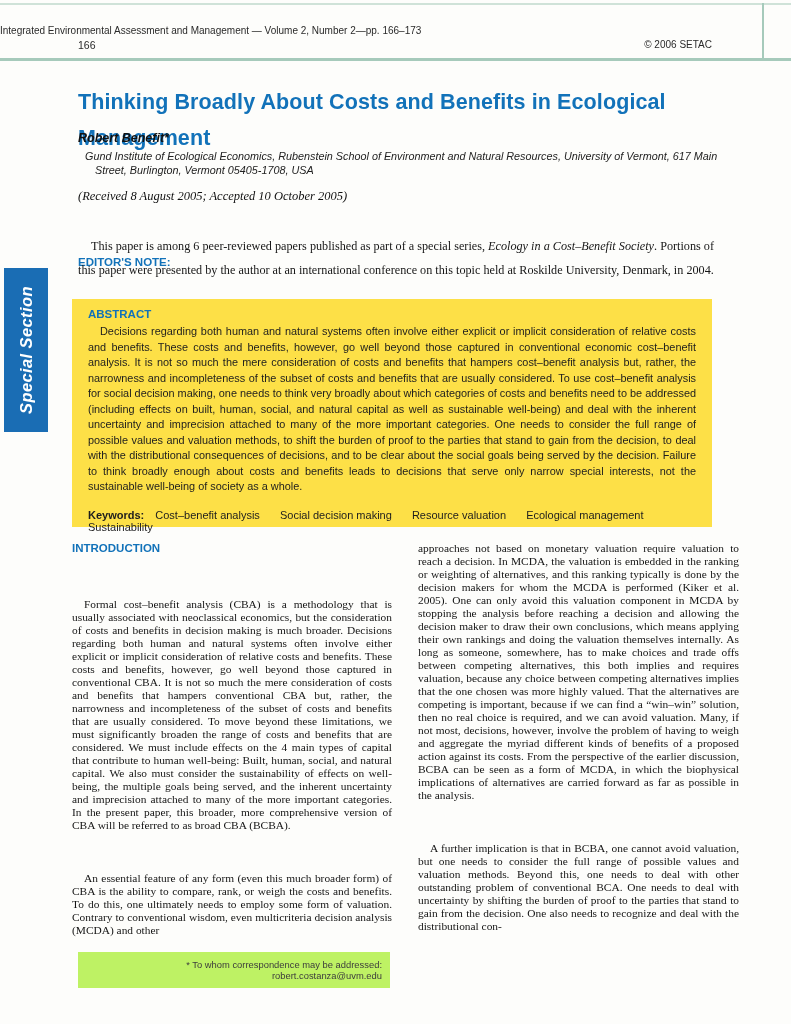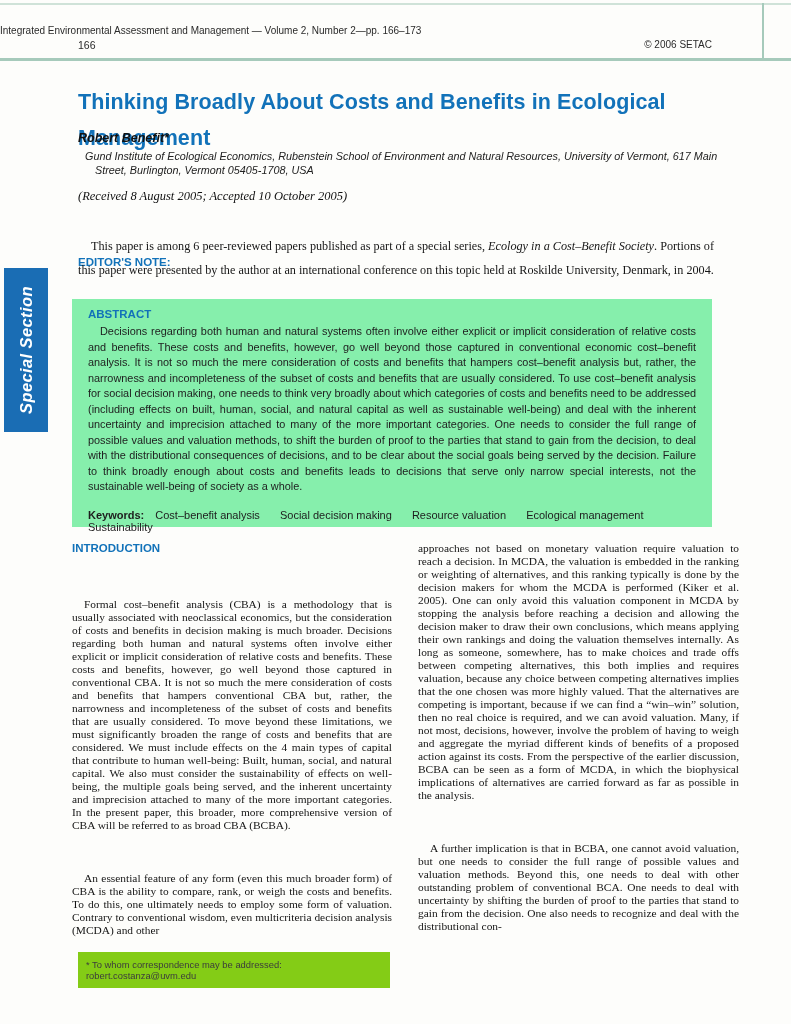--- a/index.html
+++ b/index.html
@@ -35,38 +35,38 @@
   .note-text .it{font-style:italic;}
 
   .side-tab{position:absolute;left:4px;top:268px;width:44px;height:164px;background:#1a6db4;}
   .side-tab span{
     position:absolute;left:0;top:0;width:44px;height:164px;
     writing-mode:vertical-rl;transform:rotate(180deg);
     display:flex;align-items:center;justify-content:center;
     color:#fff;font-size:16.5px;font-weight:bold;font-style:italic;letter-spacing:.4px;}
 
   .abs-box{position:absolute;left:72px;top:299px;width:608px;height:212px;
-    background:#86efac;padding:9px 16px 7px 16px;}
+    background:#fde047;padding:9px 16px 7px 16px;}
   .abs-head{font-size:11.5px;font-weight:bold;color:#1272b9;margin:0 0 4px 0;}
   .abs-text{font-size:10.9px;line-height:15.5px;text-align:justify;color:#1d1d1d;
     text-indent:12px;margin:0;}
   .kw-row{margin-top:14px;font-size:11px;color:#1d1d1d;}
   .kw-label{font-weight:bold;margin-right:8px;}
   .kw-item{margin-right:17px;}
 
   .intro-head{position:absolute;left:72px;top:542px;font-size:11.5px;font-weight:bold;color:#1272b9;}
   .col{position:absolute;font-family:"Liberation Serif", serif;font-size:11.4px;line-height:13px;
     text-align:justify;color:#141414;}
   .col-left{left:72px;top:558px;width:320px;}
   .col-right{left:418px;top:542px;width:321px;}
   .col p{margin:0;}
   .col p.indent{text-indent:12px;margin-top:40px;}
 
-  .footnote{position:absolute;left:78px;top:952px;width:296px;background:#84cc16;
-    padding:7px 8px;font-size:9.4px;color:#3c3c3c;text-align:left;}
+  .footnote{position:absolute;left:78px;top:952px;width:296px;background:#bef264;
+    padding:7px 8px;font-size:9.4px;color:#3c3c3c;text-align:right;}
 </style>
 </head>
 <body>
 
 <div class="page">
 
   <div class="rule-top"></div>
   <div class="rule-vert"></div>
   <div class="rule-header"></div>
 

